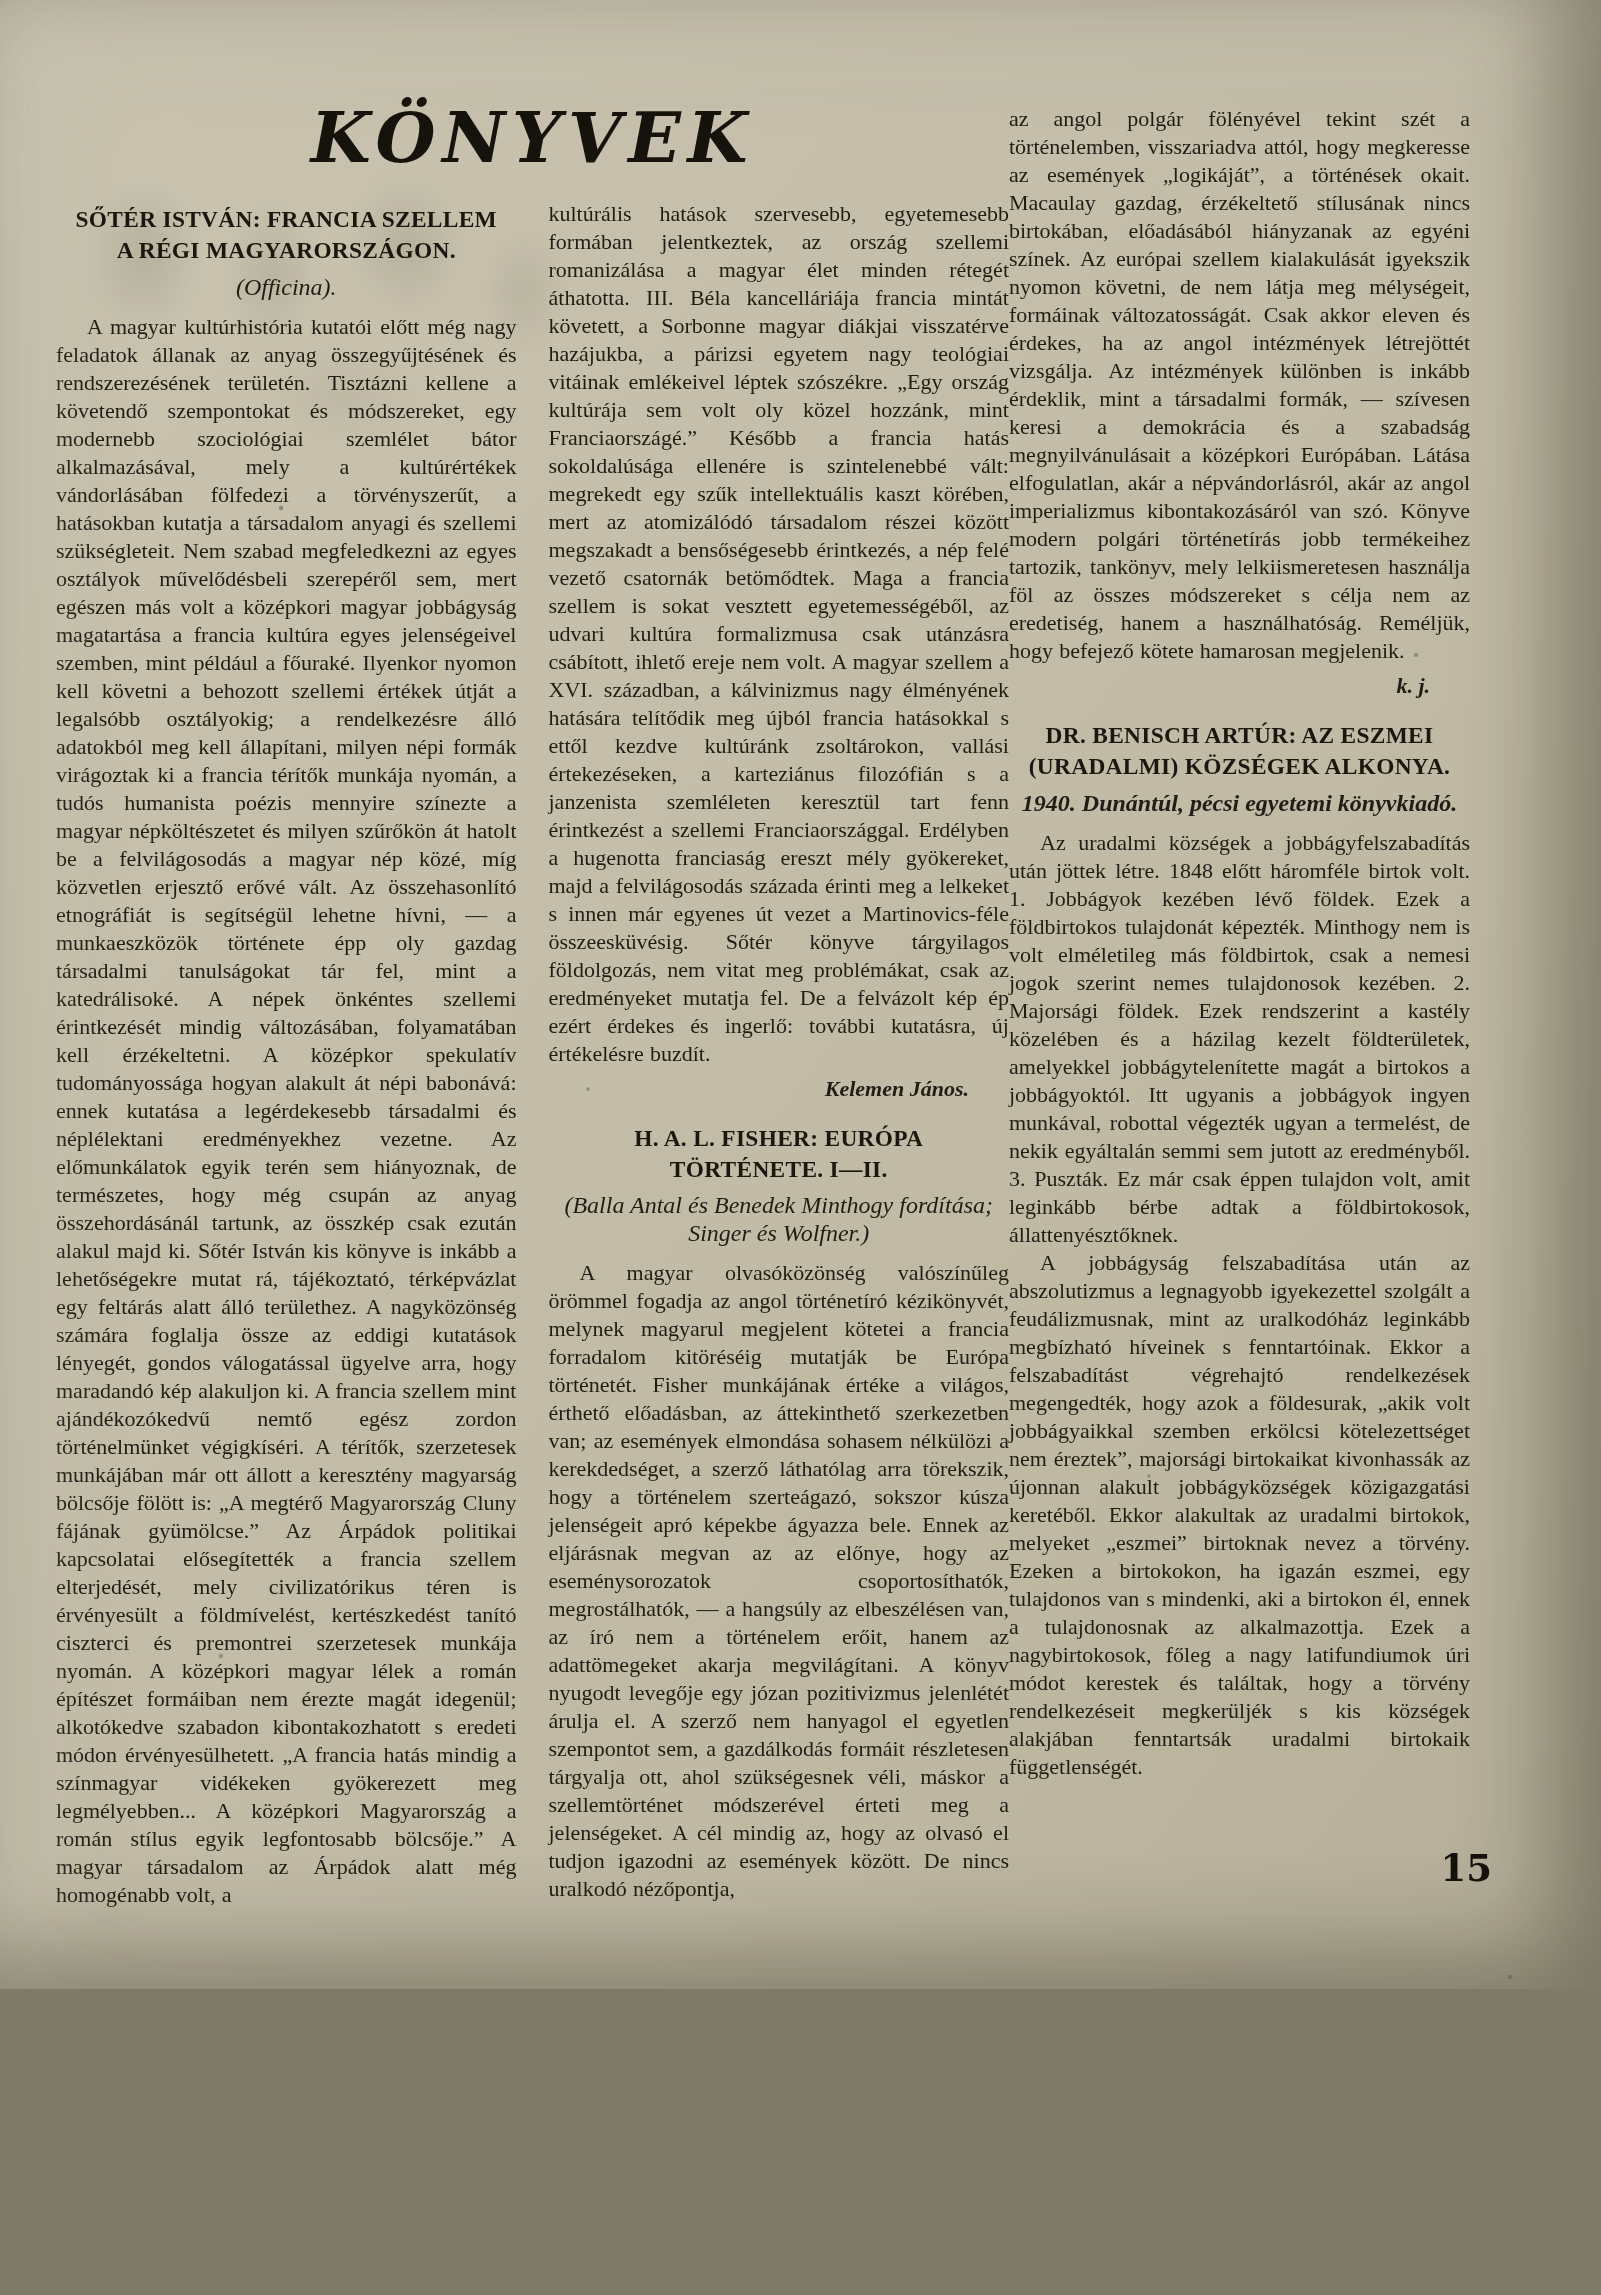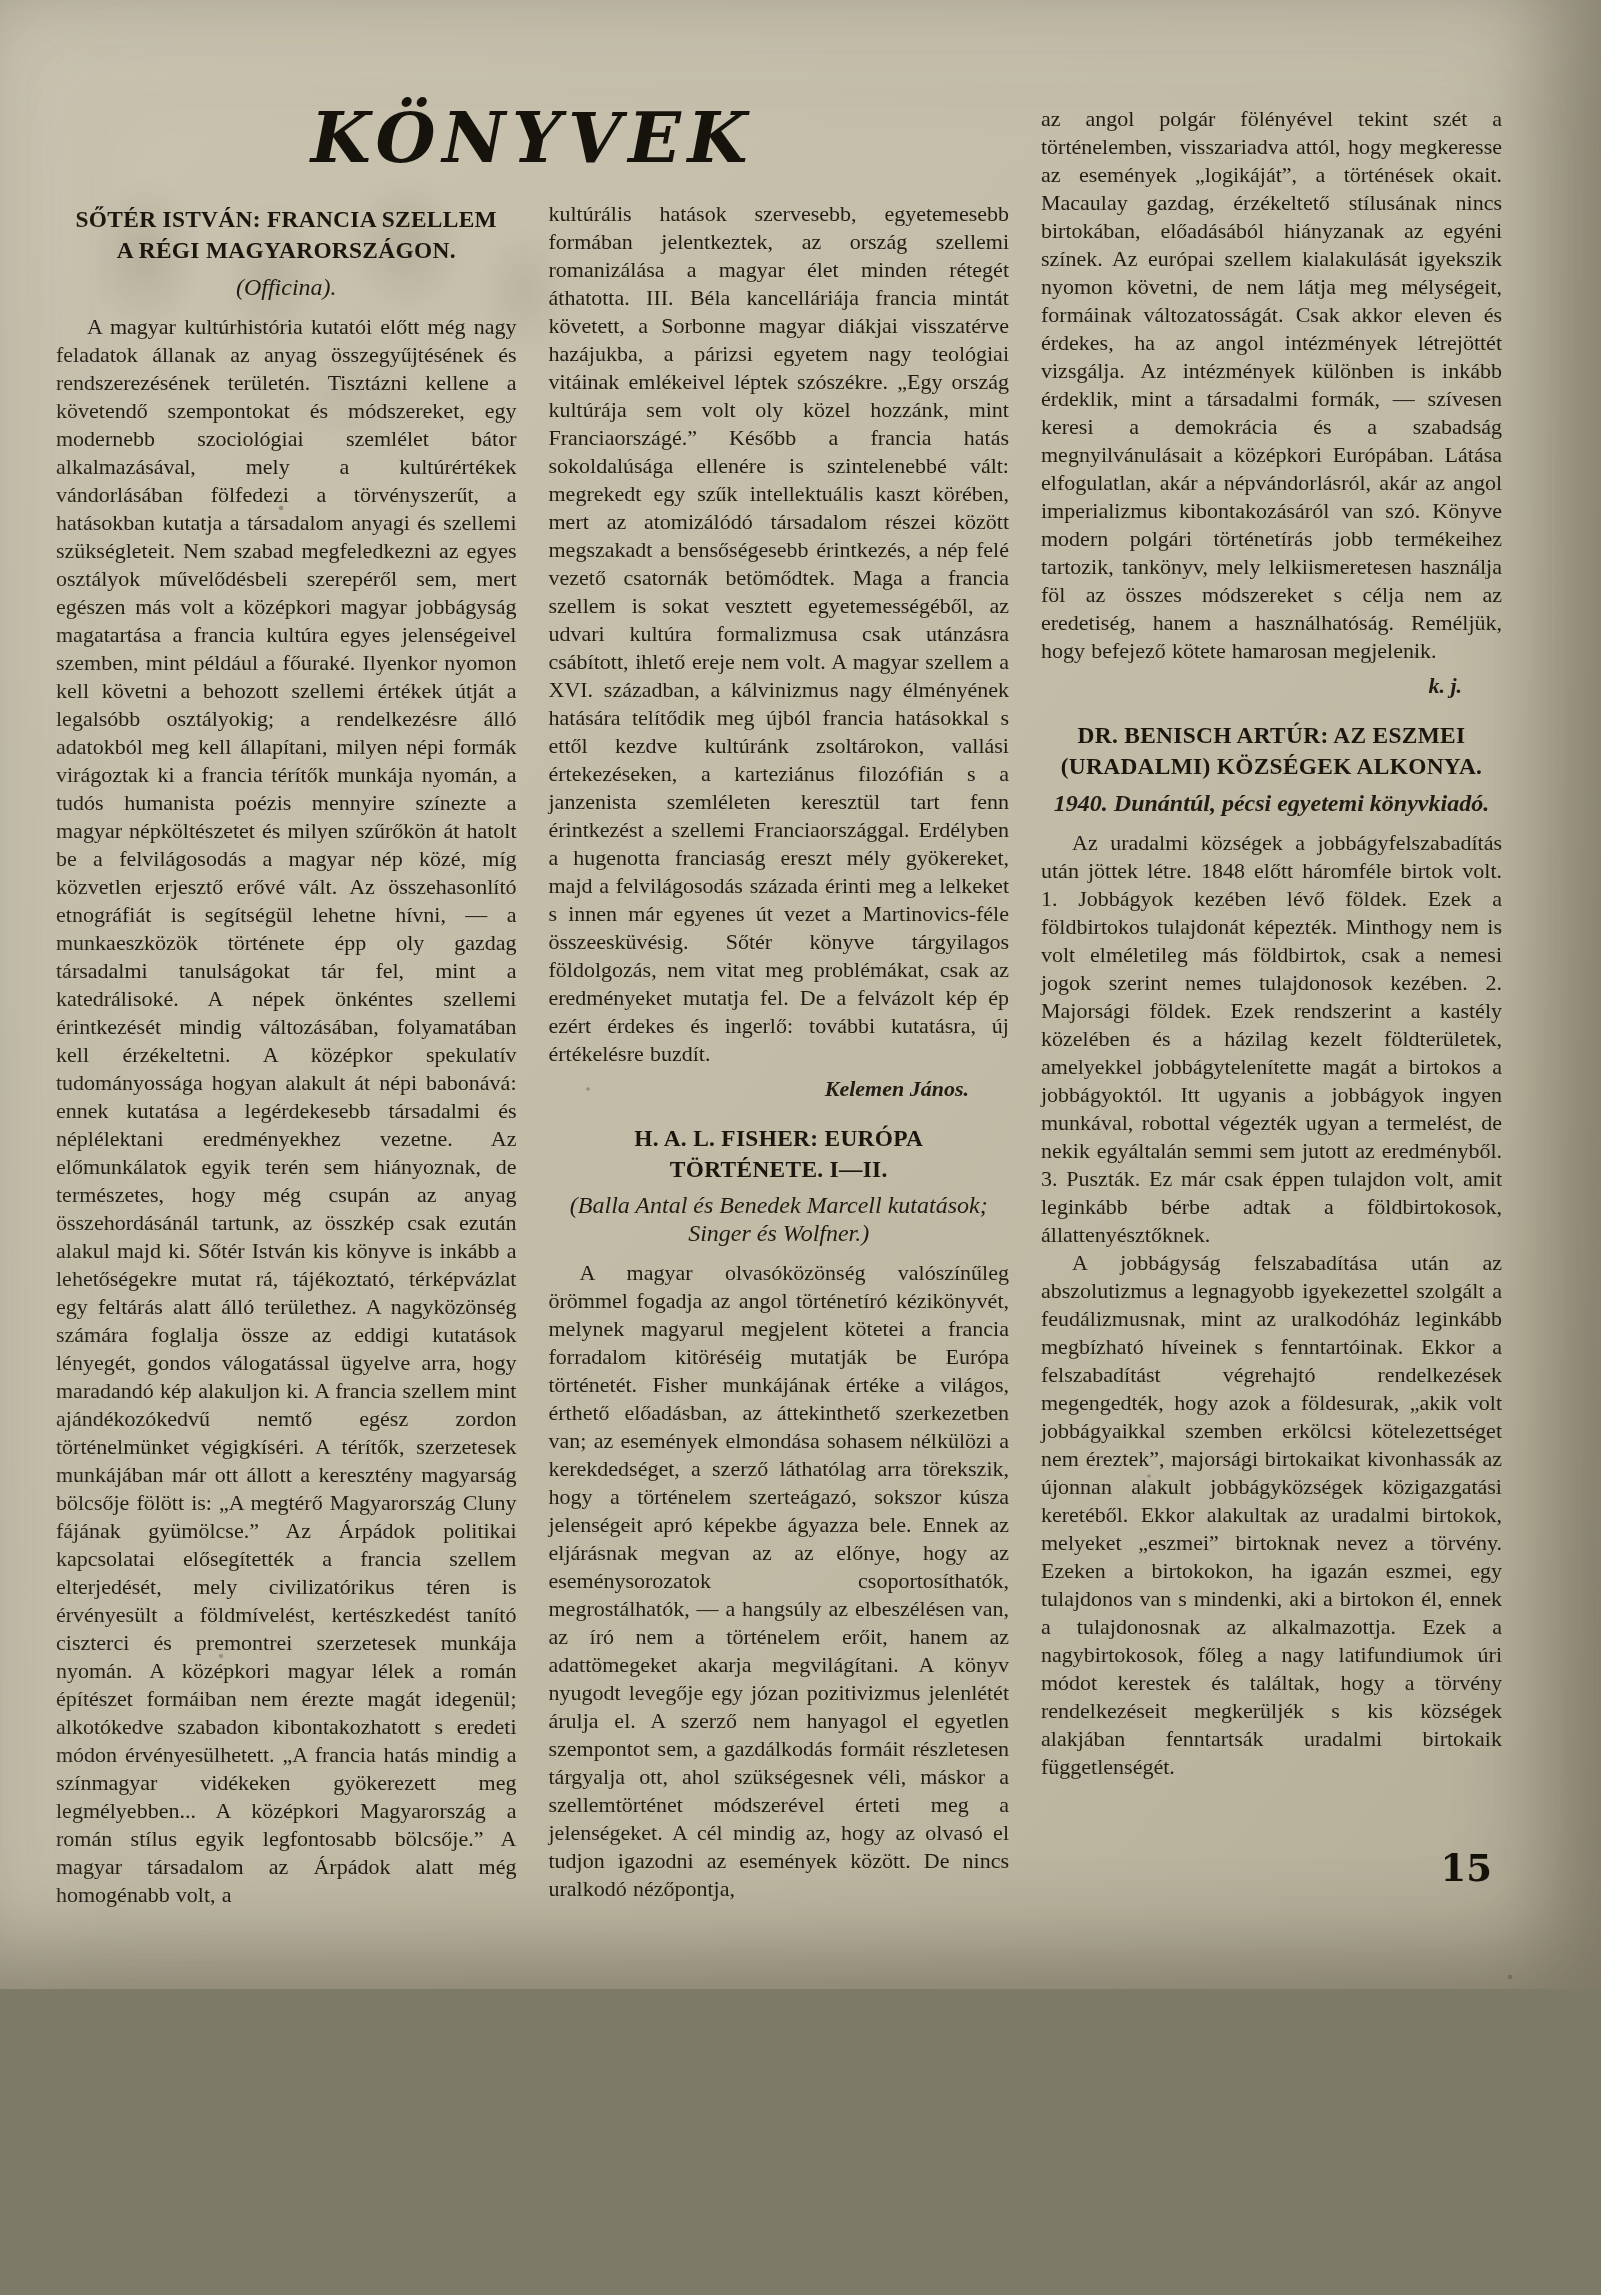--- a/index.html
+++ b/index.html
@@ -41,21 +41,21 @@
   .left-block{width:953px;}
   .masthead{
     text-align:center;
     font-family:"DejaVu Serif","Liberation Serif",serif;
     font-weight:700;font-style:italic;
     font-size:69px;line-height:75px;letter-spacing:6.7px;
     color:#16130c;margin:0 0 25px 0;
   }
   .cols{display:flex;gap:32px;}
   .col{width:461px;}
-  .col3{width:461px;margin-left:32px;margin-top:5.3px;}
+  .col3{width:461px;margin-top:5.3px;}
   .art-heading{
     font-weight:700;font-size:23.4px;line-height:31px;
     text-align:center;letter-spacing:0.3px;
     margin:10.7px 17.4px 6.7px 17.4px;color:#1b170f;
   }
   .art-heading.first{margin-top:4px;}
   .imprint{
     font-style:italic;font-size:24px;line-height:28px;
     text-align:center;margin:0 6.7px 12px 6.7px;
   }
@@ -93,21 +93,21 @@
         <div class="col">
           <div class="art-heading first">SŐTÉR ISTVÁN: FRANCIA SZELLEM A RÉGI MAGYARORSZÁGON.</div>
           <div class="imprint">(Officina).</div>
           <p class="body indent">A magyar kultúrhistória kutatói előtt még nagy feladatok állanak az anyag összegyűjtésének és rendszerezésének területén. Tisztázni kellene a követendő szempontokat és módszereket, egy modernebb szociológiai szemlélet bátor alkalmazásával, mely a kultúrértékek vándorlásában fölfedezi a törvényszerűt, a hatásokban kutatja a társadalom anyagi és szellemi szükségleteit. Nem szabad megfeledkezni az egyes osztályok művelődésbeli szerepéről sem, mert egészen más volt a középkori magyar jobbágyság magatartása a francia kultúra egyes jelenségeivel szemben, mint például a főuraké. Ilyenkor nyomon kell követni a behozott szellemi értékek útját a legalsóbb osztályokig; a rendelkezésre álló adatokból meg kell állapítani, milyen népi formák virágoztak ki a francia térítők munkája nyomán, a tudós humanista poézis mennyire színezte a magyar népköltészetet és milyen szűrőkön át hatolt be a felvilágosodás a magyar nép közé, míg közvetlen erjesztő erővé vált. Az összehasonlító etnográfiát is segítségül lehetne hívni, — a munkaeszközök története épp oly gazdag társadalmi tanulságokat tár fel, mint a katedrálisoké. A népek önkéntes szellemi érintkezését mindig változásában, folyamatában kell érzékeltetni. A középkor spekulatív tudományossága hogyan alakult át népi babonává: ennek kutatása a legérdekesebb társadalmi és néplélektani eredményekhez vezetne. Az előmunkálatok egyik terén sem hiányoznak, de természetes, hogy még csupán az anyag összehordásánál tartunk, az összkép csak ezután alakul majd ki. Sőtér István kis könyve is inkább a lehetőségekre mutat rá, tájékoztató, térképvázlat egy feltárás alatt álló területhez. A nagyközönség számára foglalja össze az eddigi kutatások lényegét, gondos válogatással ügyelve arra, hogy maradandó kép alakuljon ki. A francia szellem mint ajándékozókedvű nemtő egész zordon történelmünket végigkíséri. A térítők, szerzetesek munkájában már ott állott a keresztény magyarság bölcsője fölött is: „A megtérő Magyarország Cluny fájának gyümölcse.” Az Árpádok politikai kapcsolatai elősegítették a francia szellem elterjedését, mely civilizatórikus téren is érvényesült a földmívelést, kertészkedést tanító ciszterci és premontrei szerzetesek munkája nyomán. A középkori magyar lélek a román építészet formáiban nem érezte magát idegenül; alkotókedve szabadon kibontakozhatott s eredeti módon érvényesülhetett. „A francia hatás mindig a színmagyar vidékeken gyökerezett meg legmélyebben... A középkori Magyarország a román stílus egyik legfontosabb bölcsője.” A magyar társadalom az Árpádok alatt még homogénabb volt, a</p>
         </div>
 
         <div class="col">
           <p class="body">kultúrális hatások szervesebb, egyetemesebb formában jelentkeztek, az ország szellemi romanizálása a magyar élet minden rétegét áthatotta. III. Béla kancelláriája francia mintát követett, a Sorbonne magyar diákjai visszatérve hazájukba, a párizsi egyetem nagy teológiai vitáinak emlékeivel léptek szószékre. „Egy ország kultúrája sem volt oly közel hozzánk, mint Franciaországé.” Később a francia hatás sokoldalúsága ellenére is szintelenebbé vált: megrekedt egy szűk intellektuális kaszt körében, mert az atomizálódó társadalom részei között megszakadt a bensőségesebb érintkezés, a nép felé vezető csatornák betömődtek. Maga a francia szellem is sokat vesztett egyetemességéből, az udvari kultúra formalizmusa csak utánzásra csábított, ihlető ereje nem volt. A magyar szellem a XVI. században, a kálvinizmus nagy élményének hatására telítődik meg újból francia hatásokkal s ettől kezdve kultúránk zsoltárokon, vallási értekezéseken, a karteziánus filozófián s a janzenista szemléleten keresztül tart fenn érintkezést a szellemi Franciaországgal. Erdélyben a hugenotta franciaság ereszt mély gyökereket, majd a felvilágosodás százada érinti meg a lelkeket s innen már egyenes út vezet a Martinovics-féle összeesküvésig. Sőtér könyve tárgyilagos földolgozás, nem vitat meg problémákat, csak az eredményeket mutatja fel. De a felvázolt kép ép ezért érdekes és ingerlő: további kutatásra, új értékelésre buzdít.</p>
           <div class="sig">Kelemen János.</div>
           <div class="art-heading">H. A. L. FISHER: EURÓPA TÖRTÉNETE. I—II.</div>
-          <div class="imprint">(Balla Antal és Benedek Marcell kutatások; Singer és Wolfner.)</div>
+          <div class="imprint">(Balla Antal és Benedek Minthogy fordítása; Singer és Wolfner.)</div>
           <p class="body indent">A magyar olvasóközönség valószínűleg örömmel fogadja az angol történetíró kézikönyvét, melynek magyarul megjelent kötetei a francia forradalom kitöréséig mutatják be Európa történetét. Fisher munkájának értéke a világos, érthető előadásban, az áttekinthető szerkezetben van; az események elmondása sohasem nélkülözi a kerekdedséget, a szerző láthatólag arra törekszik, hogy a történelem szerteágazó, sokszor kúsza jelenségeit apró képekbe ágyazza bele. Ennek az eljárásnak megvan az az előnye, hogy az eseménysorozatok csoportosíthatók, megrostálhatók, — a hangsúly az elbeszélésen van, az író nem a történelem erőit, hanem az adattömegeket akarja megvilágítani. A könyv nyugodt levegője egy józan pozitivizmus jelenlétét árulja el. A szerző nem hanyagol el egyetlen szempontot sem, a gazdálkodás formáit részletesen tárgyalja ott, ahol szükségesnek véli, máskor a szellemtörténet módszerével érteti meg a jelenségeket. A cél mindig az, hogy az olvasó el tudjon igazodni az események között. De nincs uralkodó nézőpontja,</p>
         </div>
 
       </div>
     </div>
 
     <div class="col3">
       <p class="body">az angol polgár fölényével tekint szét a történelemben, visszariadva attól, hogy megkeresse az események „logikáját”, a történések okait. Macaulay gazdag, érzékeltető stílusának nincs birtokában, előadásából hiányzanak az egyéni színek. Az európai szellem kialakulását igyekszik nyomon követni, de nem látja meg mélységeit, formáinak változatosságát. Csak akkor eleven és érdekes, ha az angol intézmények létrejöttét vizsgálja. Az intézmények különben is inkább érdeklik, mint a társadalmi formák, — szívesen keresi a demokrácia és a szabadság megnyilvánulásait a középkori Európában. Látása elfogulatlan, akár a népvándorlásról, akár az angol imperializmus kibontakozásáról van szó. Könyve modern polgári történetírás jobb termékeihez tartozik, tankönyv, mely lelkiismeretesen használja föl az összes módszereket s célja nem az eredetiség, hanem a használhatóság. Reméljük, hogy befejező kötete hamarosan megjelenik.</p>
       <div class="sig">k. j.</div>
       <div class="art-heading">DR. BENISCH ARTÚR: AZ ESZMEI (URADALMI) KÖZSÉGEK ALKONYA.</div>

